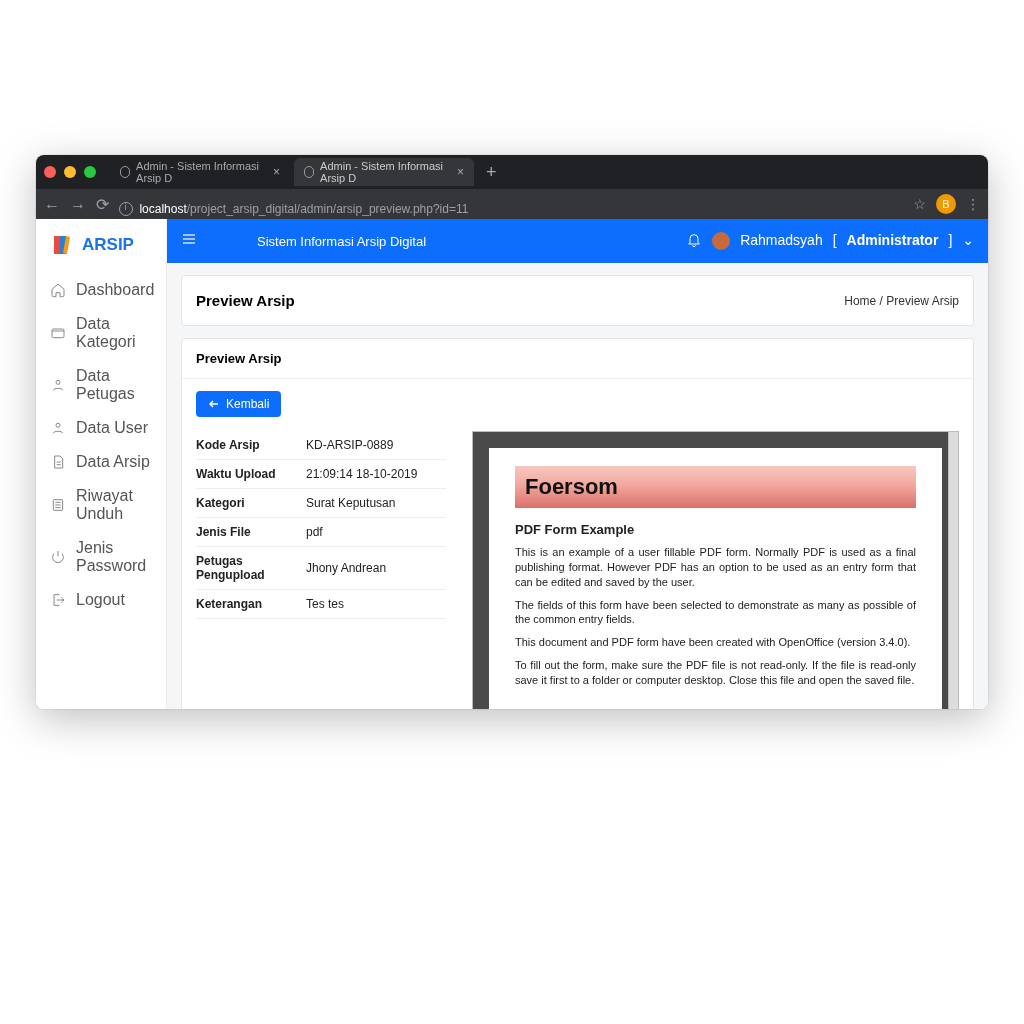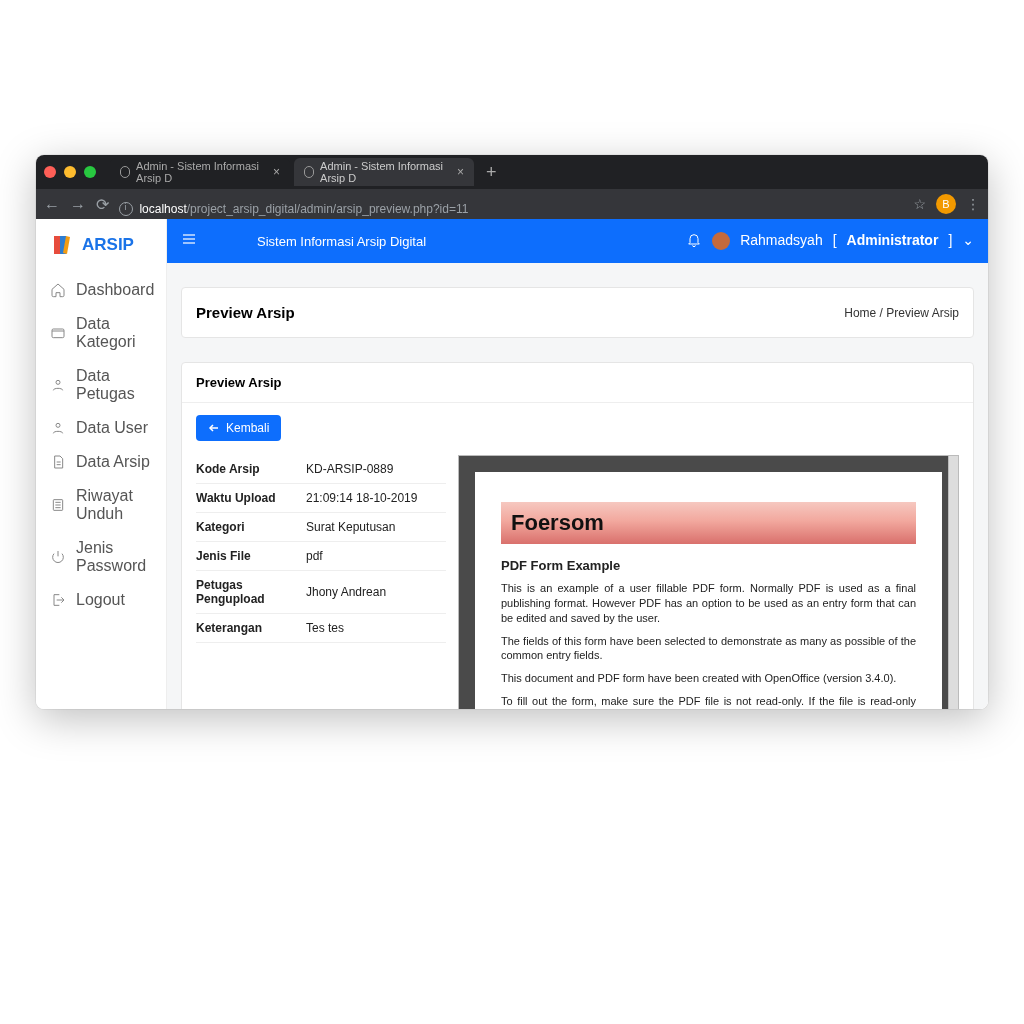--- a/index.html
+++ b/index.html
@@ -34,37 +34,37 @@
   .nav-item{display:flex;align-items:center;gap:10px;padding:8px 14px;font-size:16px;color:#555;cursor:pointer;}
   .nav-item svg{width:16px;height:16px;flex:none;}
   .content { flex:1; background:#f5f6f7; display:flex; flex-direction:column; overflow:hidden;}
   .topbar{height:44px;background:#0d6efd;display:flex;align-items:center;color:#fff;padding:0 14px;}
   .hamb{color:#fff;opacity:.8;margin-right:60px;}
   .app-title{font-size:13px;font-weight:500;}
   .topbar-right{margin-left:auto;display:flex;align-items:flex-start;gap:10px;font-size:14px;}
   .bell{position:relative;}
   .avatar{width:18px;height:18px;border-radius:9px;background:#c46a3d;}
   .main { padding:0 14px 14px 14px; overflow:auto; flex:1;}
-  .card{background:#fff;border:1px solid #e5e5e5;border-radius:4px;margin-top:24px;}
+  .card{background:#fff;border:1px solid #e5e5e5;border-radius:4px;margin-top:12px;}
   .page-head{display:flex;align-items:center;padding:16px 14px;}
   .page-head h2{font-size:15px;font-weight:700;}
   .crumb{margin-left:auto;font-size:12px;color:#333;}
   .crumb a{color:#333;text-decoration:none;}
   .card-head{padding:12px 14px;border-bottom:1px solid #eee;font-size:13px;font-weight:700;}
   .card-body{padding:12px 14px;}
   .btn{display:inline-flex;align-items:center;gap:6px;background:#0d6efd;color:#fff;border:none;border-radius:4px;font-size:12px;padding:6px 12px;cursor:pointer;}
-  .cols{display:flex;gap:12px;margin-top:14px;}
+  .cols{display:flex;gap:26px;margin-top:14px;}
   .props{flex:0 0 250px;}
   table.kv{width:100%;font-size:12px;border-collapse:collapse;}
   table.kv td{padding:7px 0;border-bottom:1px solid #eee;}
   table.kv td.k{font-weight:700;width:110px;color:#222;}
   table.kv td.v{color:#222;}
   .preview{flex:1;min-height:300px;background:#4a4a4a;padding:16px;border:1px solid #bbb;position:relative;}
   .preview .scroll{position:absolute;right:0;top:0;bottom:0;width:10px;background:#ddd;border-left:1px solid #bbb;}
-  .pdfpage{background:#fff;padding:30px 26px;color:#222;font-size:11px;min-height:280px;}
+  .pdfpage{background:#fff;padding:18px 26px;color:#222;font-size:11px;min-height:280px;}
   .pdfbanner{height:42px;background:linear-gradient(0deg,#d9706c 0%,#f2a89e 55%,#f6c8c0 100%);display:flex;align-items:center;padding:0 10px;margin-bottom:14px;}
   .pdfbanner b{font-family:"Arial Black",sans-serif;font-size:22px;color:#111;}
   .pdfpage h3{font-size:13px;font-weight:700;margin-bottom:8px;}
   .pdfpage p{margin-bottom:8px;line-height:1.35;text-align:justify;}
   .strong{font-weight:700;}
 </style>
 </head>
 <body>
 
 <div class="window">

